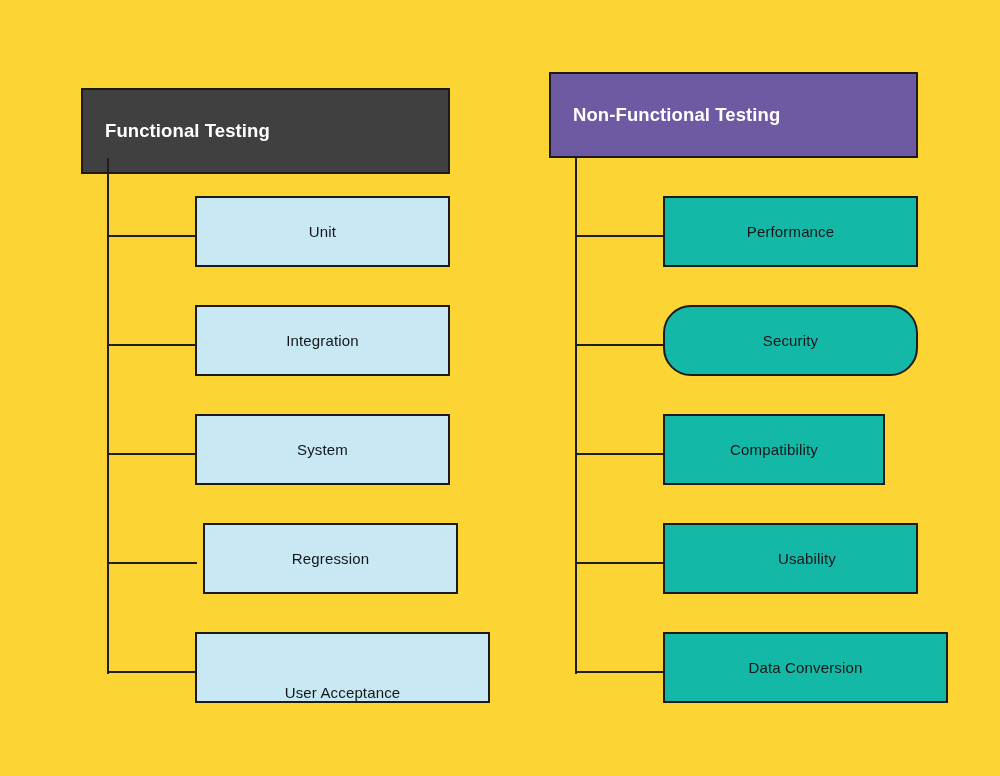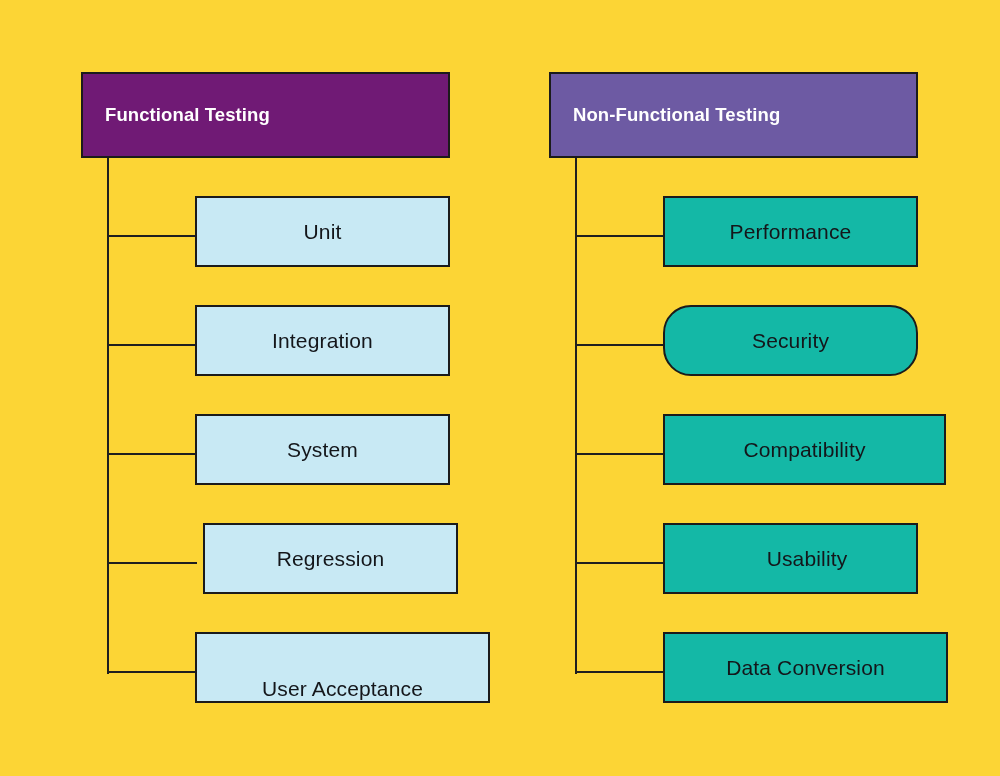--- a/index.html
+++ b/index.html
@@ -47,26 +47,26 @@
   }
   .node-root .node-label {
     padding-left: 22px;
     color: #ffffff;
     font-size: 18.5px;
     font-weight: bold;
     letter-spacing: 0.1px;
   }
   .node-child .node-label {
     color: #14161a;
-    font-size: 21px;
+    font-size: 15px;
     font-weight: normal;
     letter-spacing: 0.15px;
   }
 
-  .col-functional .node-root { background: #701a75; }
+  .col-functional .node-root { background: #404040; margin-top: 16px; }
   .col-functional .node-child { background: #c8e9f4; }
   .col-nonfunctional .node-root { background: #6d5aa3; }
   .col-nonfunctional .node-child { background: #14b8a6; }
 </style>
 </head>
 <body>
 
 <div id="canvas">
 
   <div class="col-functional">
@@ -120,21 +120,21 @@
     <div class="branch" style="left:575px; top:671px; width:90px;"></div>
 
     <div class="node node-child" style="left:663px; top:196px; width:255px; height:71px;">
       <span class="node-label">Performance</span>
     </div>
 
     <div class="node node-child" style="left:663px; top:305px; width:255px; height:71px;border-radius:28px;">
       <span class="node-label">Security</span>
     </div>
 
-    <div class="node node-child" style="left:663px; top:414px; width:283px; height:71px;">
+    <div class="node node-child" style="left:663px; top:414px; width:222px; height:71px;">
       <span class="node-label">Compatibility</span>
     </div>
 
     <div class="node node-child" style="left:663px; top:523px; width:255px; height:71px;padding-left:33px;">
       <span class="node-label">Usability</span>
     </div>
 
     <div class="node node-child" style="left:663px; top:632px; width:285px; height:71px;">
       <span class="node-label">Data Conversion</span>
     </div>

